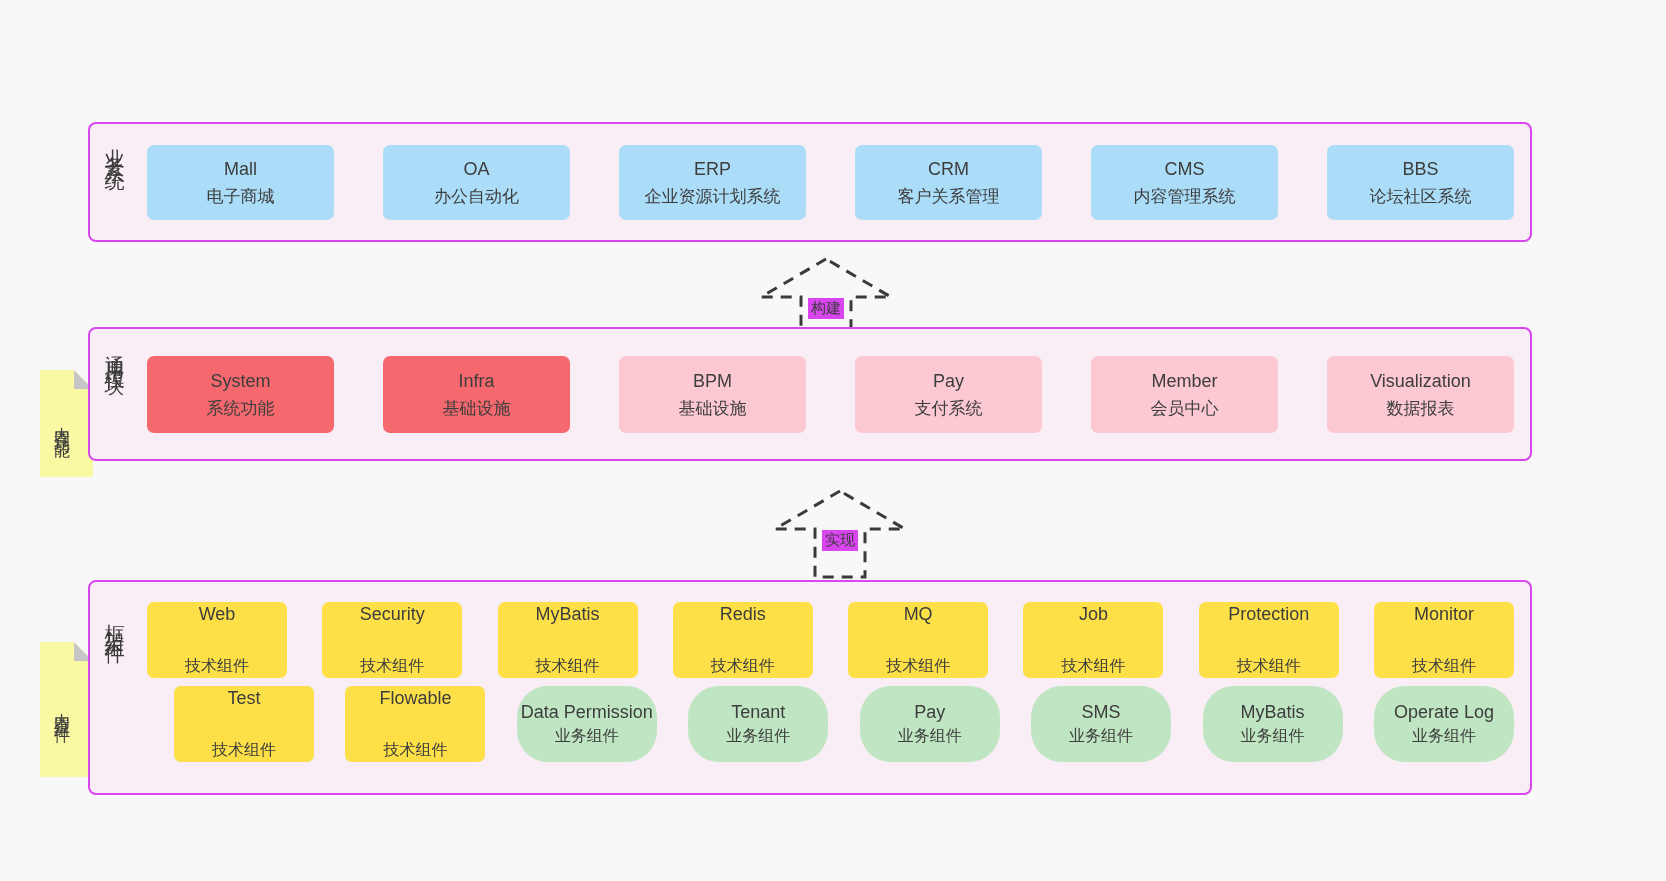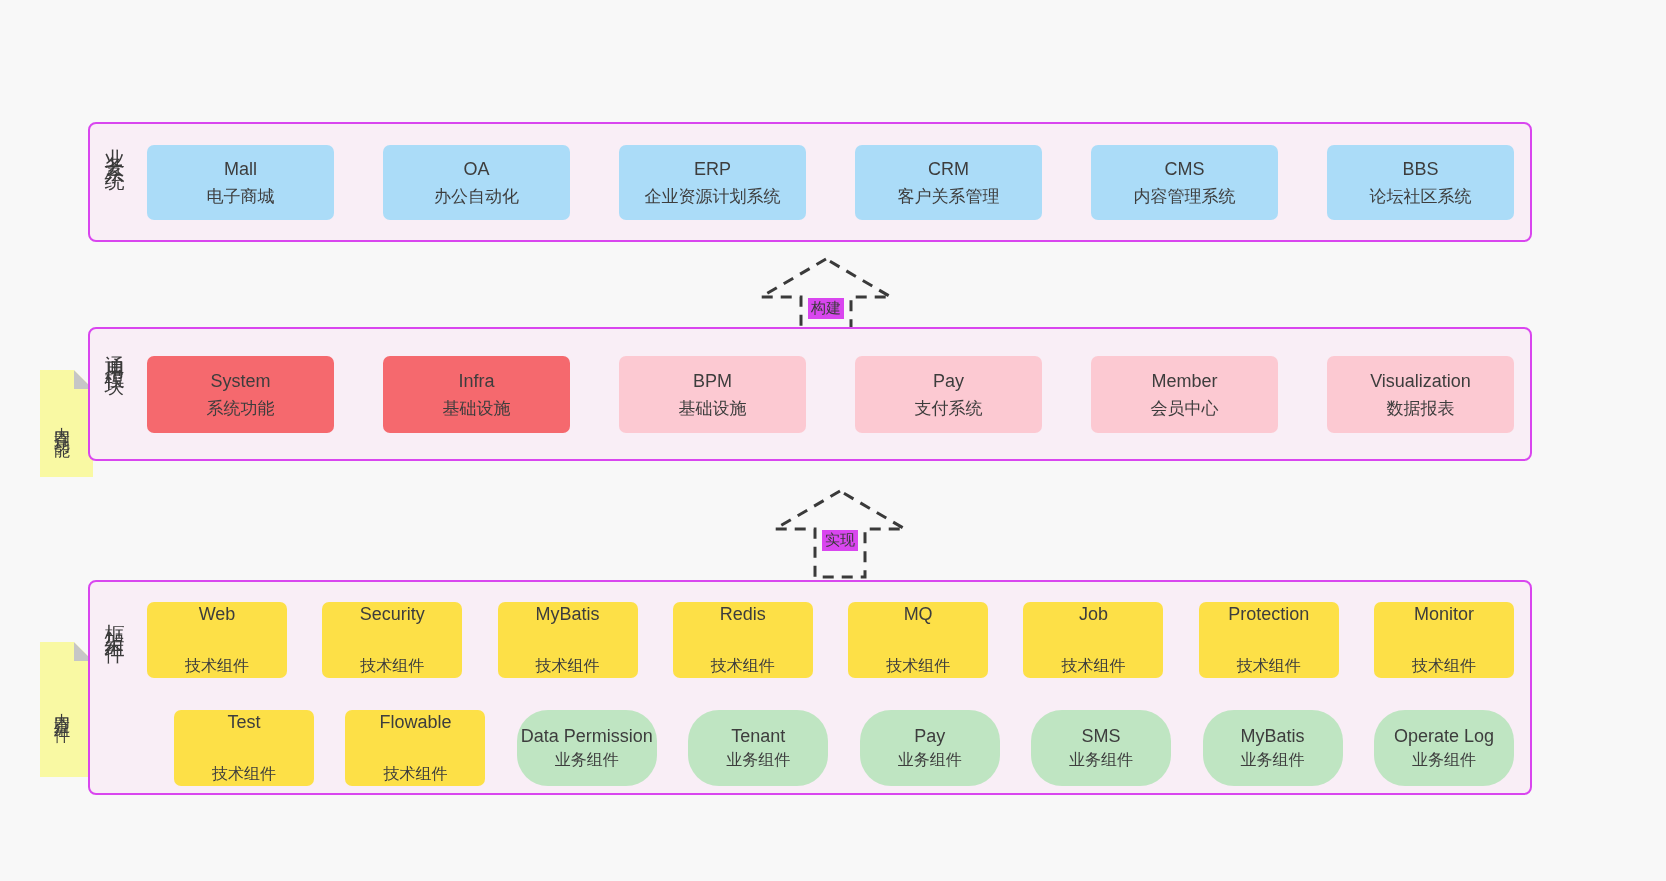--- a/index.html
+++ b/index.html
@@ -45,21 +45,21 @@
   .boxrow {
     position: absolute;
     left: 57px;
     right: 16px;
     display: flex;
     justify-content: space-between;
   }
   .layer-business  .boxrow { top: 21px; }
   .layer-modules   .boxrow { top: 27px; }
   .layer-framework .boxrow.r1 { top: 20px; }
-  .layer-framework .boxrow.r2 { top: 128px; padding-left: 27px; }
+  .layer-framework .boxrow.r2 { top: 104px; padding-left: 27px; }
 
   .box {
     display: flex;
     flex-direction: column;
     align-items: center;
     justify-content: center;
     text-align: center;
     border-radius: 7px;
     line-height: 27px;
   }

